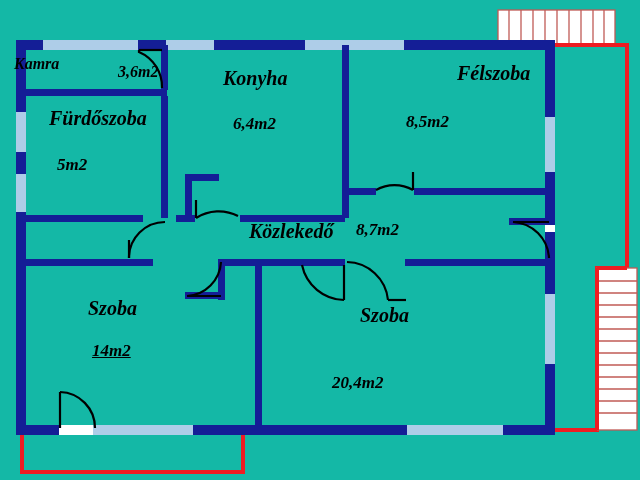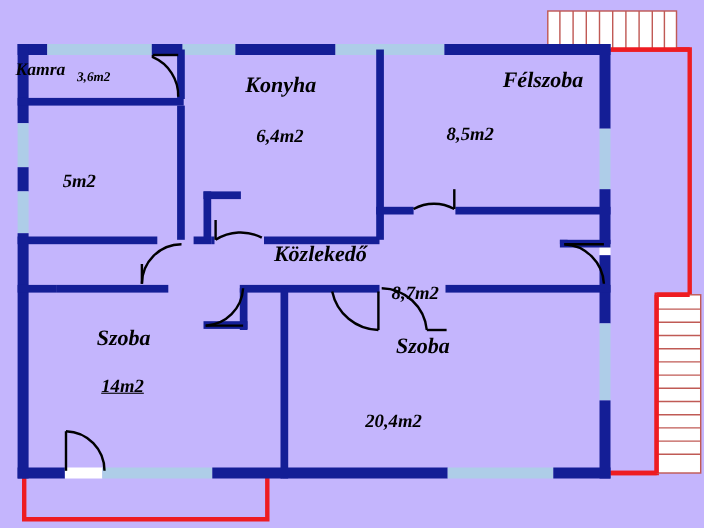--- a/index.html
+++ b/index.html
@@ -11,21 +11,21 @@
   body {
     width: 640px;
     height: 480px;
     overflow: hidden;
     font-family: "Liberation Serif", "DejaVu Serif", serif;
   }
   #floorplan-root {
     position: relative;
     width: 640px;
     height: 480px;
-    background: #c4b5fd;
+    background: #14b8a6;
   }
   svg#plan-svg {
     position: absolute;
     left: 0;
     top: 0;
     width: 640px;
     height: 480px;
     display: block;
   }
   .room-label {
@@ -34,21 +34,21 @@
     font-style: italic;
     font-weight: bold;
     color: #000000;
     white-space: nowrap;
     line-height: 1;
     pointer-events: none;
   }
   .lbl-name { font-size: 20px; }
   .lbl-area { font-size: 17px; }
   .lbl-kamra-name { font-size: 16px; }
-  .lbl-kamra-area { font-size: 12px; }
+  .lbl-kamra-area { font-size: 16px; margin-left: 48px; }
 </style>
 </head>
 <body>
 
 <div id="floorplan-root">
 
   <svg id="plan-svg" viewBox="0 0 640 480">
 
     <g>
 
@@ -187,30 +187,31 @@
 
       <path d="M 302 265 A 44 44 0 0 0 344 300"></path>
       <path d="M 344 265 L 344 300"></path>
     </g>
 
   </svg>
 
   <div class="room-label lbl-kamra-name" style="left:14px; top:56px;">Kamra</div>
   <div class="room-label lbl-kamra-area" style="left:70px; top:64px;">3,6m2</div>
 
+  <div class="room-label lbl-name" style="left:49px; top:108px;">Fürdőszoba</div>
   <div class="room-label lbl-area" style="left:57px; top:156px;">5m2</div>
 
   <div class="room-label lbl-name" style="left:223px; top:68px;">Konyha</div>
   <div class="room-label lbl-area" style="left:219px; top:115px;margin-left:14px;">6,4m2</div>
 
   <div class="room-label lbl-name" style="left:416px; top:63px;margin-left:41px;">Félszoba</div>
   <div class="room-label lbl-area" style="left:406px; top:113px;">8,5m2</div>
 
   <div class="room-label lbl-name" style="left:226px; top:221px;margin-left:23px;">Közlekedő</div>
-  <div class="room-label lbl-area" style="left:356px; top:221px;margin-top:37px;">8,7m2</div>
+  <div class="room-label lbl-area" style="left:356px; top:221px;">8,7m2</div>
 
   <div class="room-label lbl-name" style="left:88px; top:298px;">Szoba</div>
   <div class="room-label lbl-area" style="left:92px; top:342px;text-decoration:underline;">14m2</div>
 
   <div class="room-label lbl-name" style="left:360px; top:305px;">Szoba</div>
   <div class="room-label lbl-area" style="left:332px; top:352px;margin-top:22px;">20,4m2</div>
 
 </div>
 
 </body></html>

